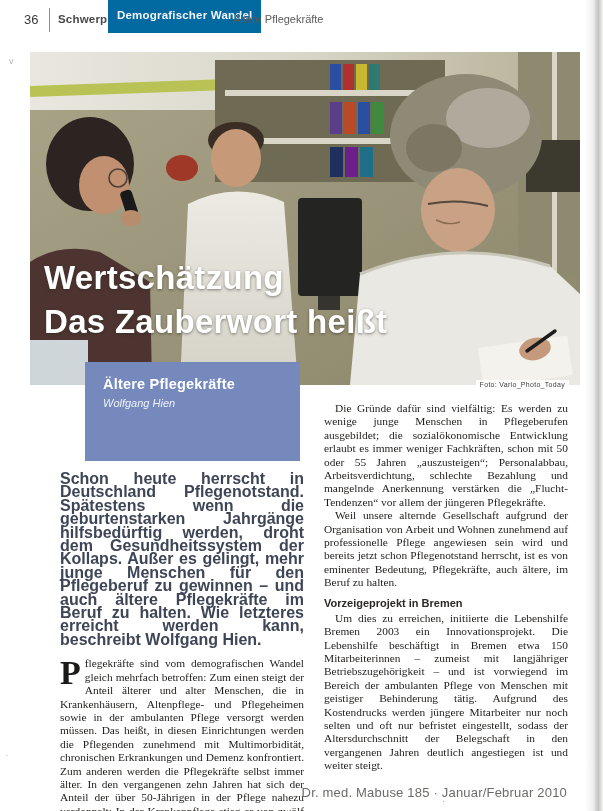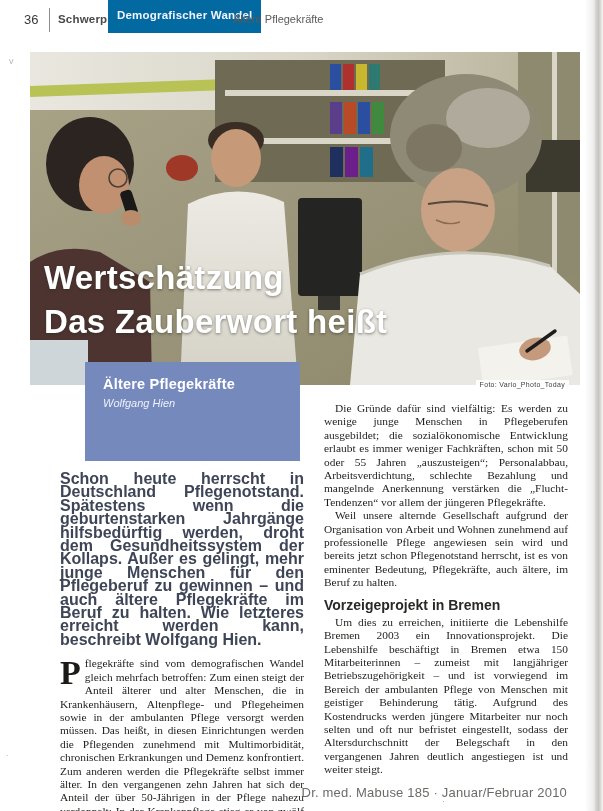--- a/index.html
+++ b/index.html
@@ -42,21 +42,21 @@
   .col1{left:60px;top:472px;}
   .col2{left:324px;top:402px;}
   .lead{font-family:"Liberation Sans",sans-serif;font-size:16px;line-height:13.4px;
     color:#3e4556;font-weight:bold;margin:0 0 11px 0;}
   .body-p{font-family:"Liberation Serif",serif;font-size:11.4px;line-height:13.4px;
     color:#1f1d1b;margin:0;}
   .body-p + .body-p{margin-top:0;}
   .indent{text-indent:11px;}
   .dropcap{float:left;font-family:"Liberation Serif",serif;font-weight:bold;
     font-size:34px;line-height:27px;padding:2px 4px 0 0;color:#1c1a18;}
-  .subhead{font-family:"Liberation Sans",sans-serif;font-size:14px;font-weight:bold;
+  .subhead{font-family:"Liberation Sans",sans-serif;font-size:11px;font-weight:bold;
     color:#2b2926;margin:7px 0 3px 0;text-align:left;}
 
   .footer{position:absolute;right:28px;top:785px;font-size:13px;color:#6b6b68;letter-spacing:.2px;}
   .footer-tick{position:absolute;right:150px;top:797px;font-size:8px;color:#9a9a96;}
 </style>
 </head>
 <body>
 
 <div class="page">
 

